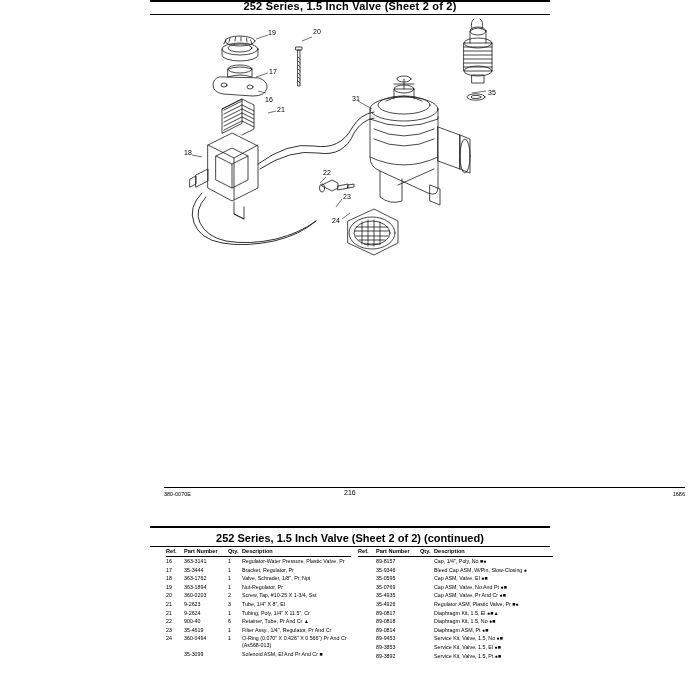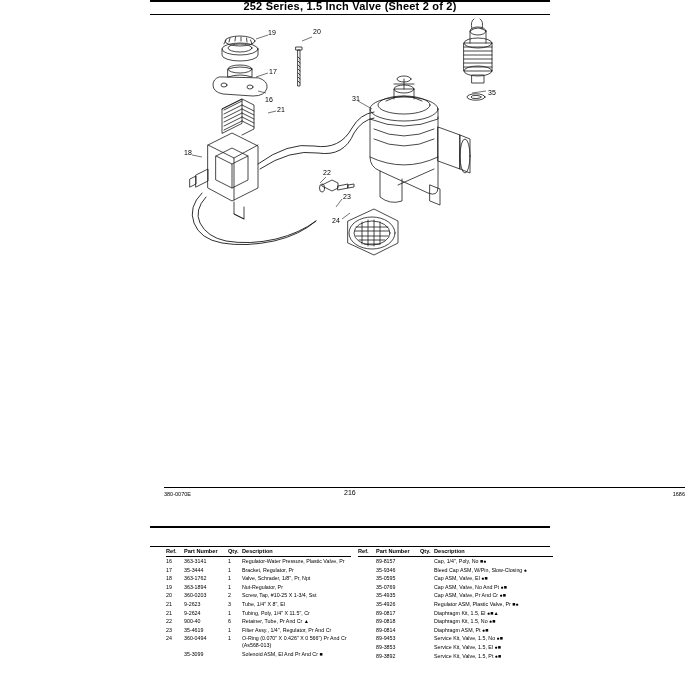--- a/index.html
+++ b/index.html
@@ -214,20 +214,21 @@
       </g>
     </svg>
   </div>
 
   <div class="rule" style="left:164px;top:487px;width:521px;"></div>
   <div class="footer footer-left">380-0070E</div>
   <div class="footer footer-center">216</div>
   <div class="footer footer-right">1686</div>
 
   <div class="rule thick" style="left:150px;top:526px;width:400px;"></div>
+  <div class="sec2-title">252 Series, 1.5 Inch Valve (Sheet 2 of 2) (continued)</div>
   <div class="rule" style="left:150px;top:546px;width:400px;"></div>
 
   <div class="tbl left">
     <table>
       <thead>
         <tr>
           <th class="c-ref">Ref.</th>
           <th class="c-pn">Part Number</th>
           <th class="c-qty">Qty.</th>
           <th class="c-desc">Description</th>

